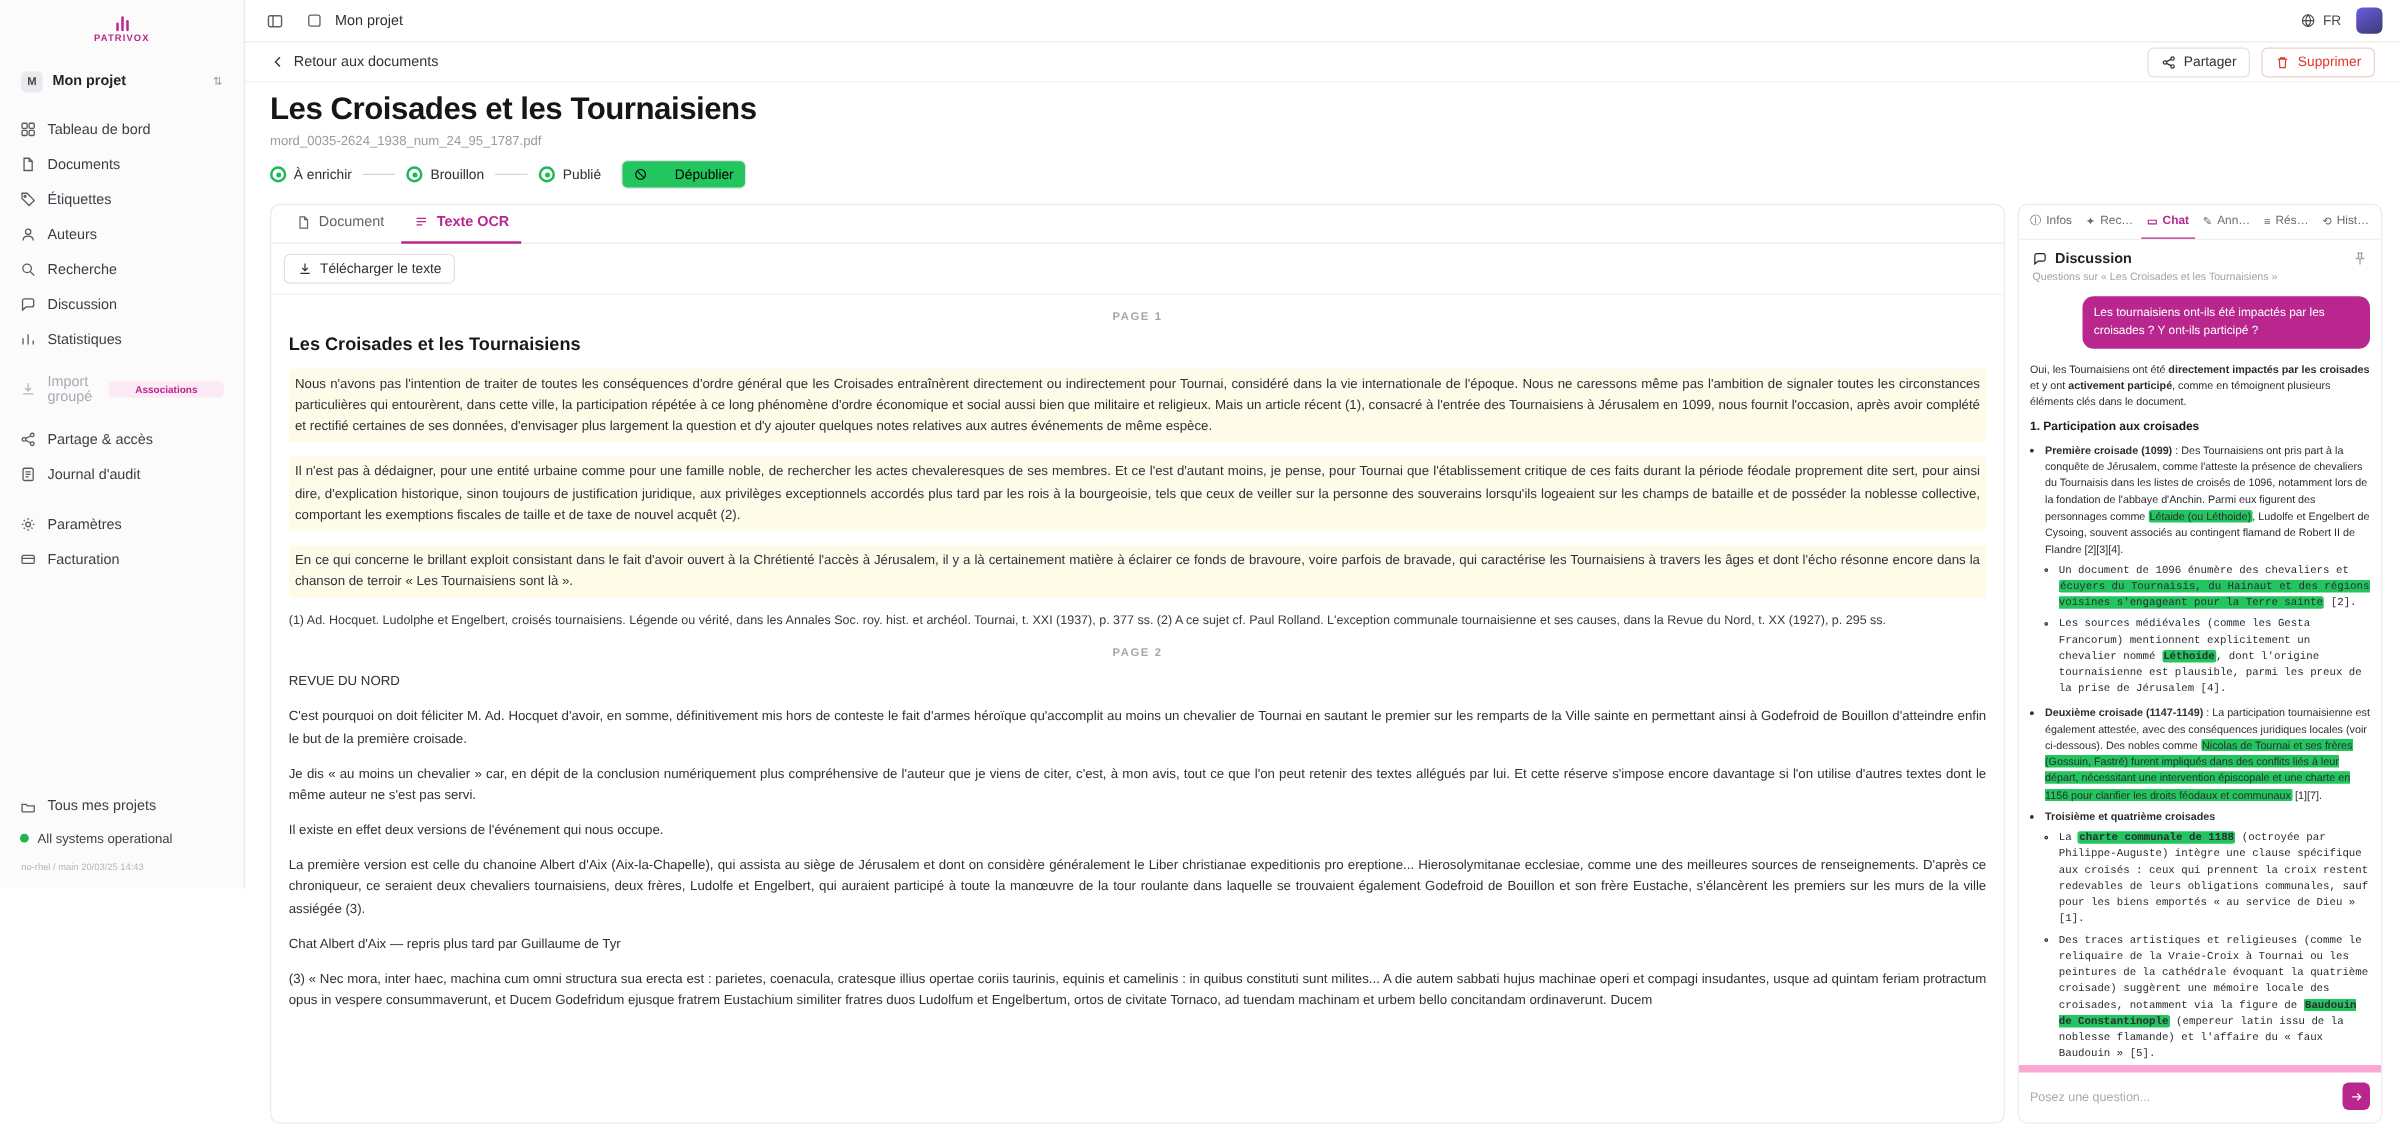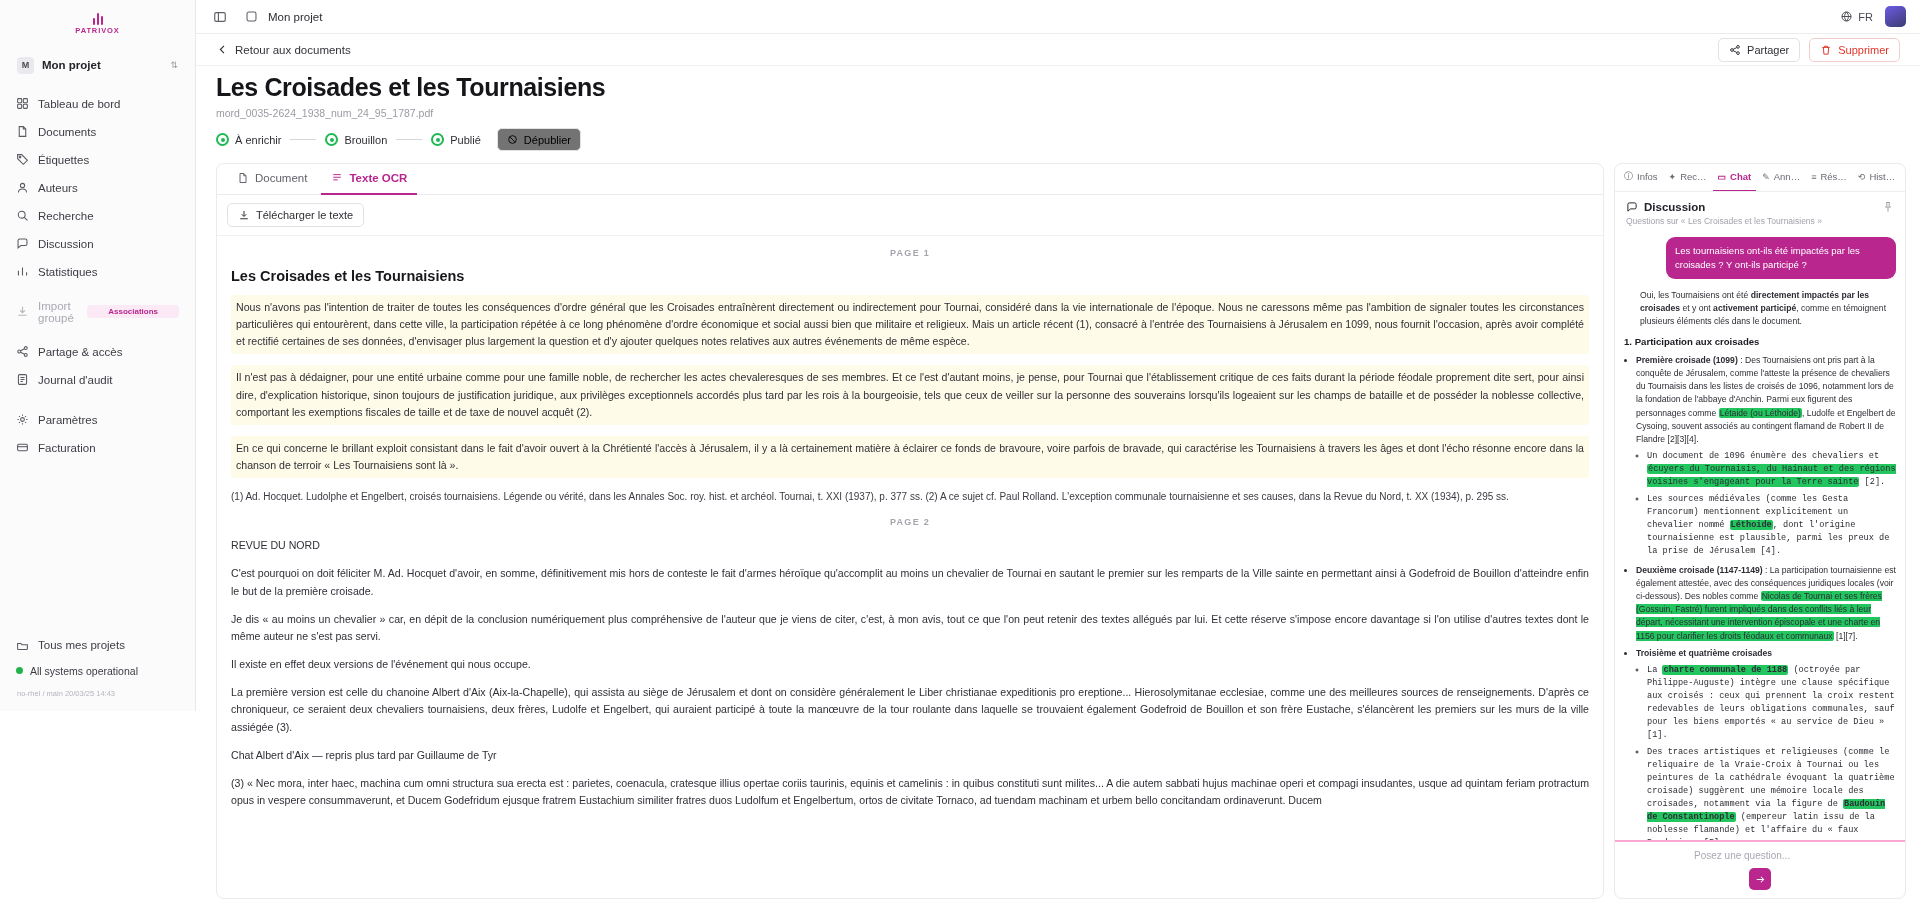--- a/index.html
+++ b/index.html
@@ -115,22 +115,22 @@
   .step { display: flex; align-items: center; gap: 6px; font-size: 11px; color: #2e2e35; }
   .step .ring {
     width: 13px; height: 13px; border-radius: 50%;
     border: 2px solid #1db954; display: inline-flex;
     align-items: center; justify-content: center;
   }
   .step .ring::after { content: ""; width: 4px; height: 4px; border-radius: 50%; background: #1db954; }
   .step-line { width: 26px; height: 1px; background: #d6d6dc; margin: 0 9px; }
   .depublish {
     margin-left: 16px; height: 23px; border: 1px solid #e2e2e6;
-    border-radius: 5px; background: #737373; font-size: 11px;
-    display: inline-flex; align-items: center; gap: 6px; padding: 0 9px; cursor: pointer;
+    border-radius: 5px; background: #22c55e; font-size: 11px;
+    display: inline-flex; align-items: center; gap: 22px; padding: 0 9px; cursor: pointer;
   }
 
   .content { flex: 1; display: flex; min-height: 0; padding: 12px 14px 0 20px; gap: 10px; }
 
   
   .docpanel {
     flex: 1; min-width: 0; border: 1px solid #ebebef;
     border-radius: 8px; background: #fff;
     display: flex; flex-direction: column; overflow: hidden;
   }
@@ -180,30 +180,30 @@
   .disc-sub { font-size: 8.5px; color: #a2a2ac; margin-top: 3px; }
   .disc-actions { margin-left: auto; color: #9a9aa4; }
 
   .chat { flex: 1; overflow: hidden; padding: 6px 9px 0 9px; }
   .bubble-user {
     margin-left: auto; max-width: 230px; background: #b8268e; color: #fff;
     font-size: 9.5px; line-height: 1.45; border-radius: 9px;
     padding: 7px 9px; margin-bottom: 10px;
   }
   .bubble-bot { font-size: 8.6px; line-height: 1.52; color: #2c2c34; }
-  .bubble-bot p { margin-bottom: 7px; margin-left: 16px; }
+  .bubble-bot p { margin-bottom: 7px; }
   .bubble-bot h4 { font-size: 9.6px; margin: 7px 0 5px 0; color: #1a1a20; }
   .bubble-bot ul { margin: 0 0 6px 12px; }
   .bubble-bot li { margin-bottom: 4px; list-style: disc; }
   .bubble-bot ul ul { margin-top: 4px; margin-left: 11px; }
   .bubble-bot ul ul li { list-style: circle; font-family: Liberation Mono, monospace; }
   .hlq { background: #22c55e; border-radius: 2px; padding: 0 1px; }
 
   .composer {
-    border-top: 2px solid #f9a8d4; padding: 8px 9px; display: flex; gap: 7px; align-items: center; flex-direction: column;
+    border-top: 6px solid #f9a8d4; padding: 8px 9px; display: flex; gap: 7px; 
   }
   .composer input {
     flex: 1; height: 24px; border: none; outline: none;
     font-size: 10px; color: #2e2e35; background: transparent;
     font-family: "Liberation Sans", sans-serif;
   }
   .composer input::placeholder { color: #a9a9b3; }
   .send-btn {
     width: 22px; height: 22px; border-radius: 5px; background: #b8268e;
     color: #fff; display: inline-flex; align-items: center; justify-content: center;
@@ -483,21 +483,21 @@
           </button>
         </div>
 
         <div class="docscroll">
           <div class="page-label">PAGE 1</div>
           <div class="ocr-block">
             <div class="ocr-h1">Les Croisades et les Tournaisiens</div>
             <p class="ocr-p hl">Nous n'avons pas l'intention de traiter de toutes les conséquences d'ordre général que les Croisades entraînèrent directement ou indirectement pour Tournai, considéré dans la vie internationale de l'époque. Nous ne caressons même pas l'ambition de signaler toutes les circonstances particulières qui entourèrent, dans cette ville, la participation répétée à ce long phénomène d'ordre économique et social aussi bien que militaire et religieux. Mais un article récent (1), consacré à l'entrée des Tournaisiens à Jérusalem en 1099, nous fournit l'occasion, après avoir complété et rectifié certaines de ses données, d'envisager plus largement la question et d'y ajouter quelques notes relatives aux autres événements de même espèce.</p>
             <p class="ocr-p hl">Il n'est pas à dédaigner, pour une entité urbaine comme pour une famille noble, de rechercher les actes chevaleresques de ses membres. Et ce l'est d'autant moins, je pense, pour Tournai que l'établissement critique de ces faits durant la période féodale proprement dite sert, pour ainsi dire, d'explication historique, sinon toujours de justification juridique, aux privilèges exceptionnels accordés plus tard par les rois à la bourgeoisie, tels que ceux de veiller sur la personne des souverains lorsqu'ils logeaient sur les champs de bataille et de posséder la noblesse collective, comportant les exemptions fiscales de taille et de taxe de nouvel acquêt (2).</p>
             <p class="ocr-p hl">En ce qui concerne le brillant exploit consistant dans le fait d'avoir ouvert à la Chrétienté l'accès à Jérusalem, il y a là certainement matière à éclairer ce fonds de bravoure, voire parfois de bravade, qui caractérise les Tournaisiens à travers les âges et dont l'écho résonne encore dans la chanson de terroir « Les Tournaisiens sont là ».</p>
-            <p class="ocr-note hl">(1) Ad. Hocquet. Ludolphe et Engelbert, croisés tournaisiens. Légende ou vérité, dans les Annales Soc. roy. hist. et archéol. Tournai, t. XXI (1937), p. 377 ss. (2) A ce sujet cf. Paul Rolland. L'exception communale tournaisienne et ses causes, dans la Revue du Nord, t. XX (1934), p. 295 ss.</p>
+            <p class="ocr-note hl">(1) Ad. Hocquet. Ludolphe et Engelbert, croisés tournaisiens. Légende ou vérité, dans les Annales Soc. roy. hist. et archéol. Tournai, t. XXI (1937), p. 377 ss. (2) A ce sujet cf. Paul Rolland. L'exception communale tournaisienne et ses causes, dans la Revue du Nord, t. XX (1927), p. 295 ss.</p>
           </div>
           <div class="page-label">PAGE 2</div>
           <div class="ocr-block">
             <p class="ocr-p">REVUE DU NORD</p>
             <p class="ocr-p">C'est pourquoi on doit féliciter M. Ad. Hocquet d'avoir, en somme, définitivement mis hors de conteste le fait d'armes héroïque qu'accomplit au moins un chevalier de Tournai en sautant le premier sur les remparts de la Ville sainte en permettant ainsi à Godefroid de Bouillon d'atteindre enfin le but de la première croisade.</p>
             <p class="ocr-p">Je dis « au moins un chevalier » car, en dépit de la conclusion numériquement plus compréhensive de l'auteur que je viens de citer, c'est, à mon avis, tout ce que l'on peut retenir des textes allégués par lui. Et cette réserve s'impose encore davantage si l'on utilise d'autres textes dont le même auteur ne s'est pas servi.</p>
             <p class="ocr-p">Il existe en effet deux versions de l'événement qui nous occupe.</p>
             <p class="ocr-p">La première version est celle du chanoine Albert d'Aix (Aix-la-Chapelle), qui assista au siège de Jérusalem et dont on considère généralement le Liber christianae expeditionis pro ereptione... Hierosolymitanae ecclesiae, comme une des meilleures sources de renseignements. D'après ce chroniqueur, ce seraient deux chevaliers tournaisiens, deux frères, Ludolfe et Engelbert, qui auraient participé à toute la manœuvre de la tour roulante dans laquelle se trouvaient également Godefroid de Bouillon et son frère Eustache, s'élancèrent les premiers sur les murs de la ville assiégée (3).</p>
             <p class="ocr-p">Chat Albert d'Aix — repris plus tard par Guillaume de Tyr</p>
             <p class="ocr-p">(3) « Nec mora, inter haec, machina cum omni structura sua erecta est : parietes, coenacula, cratesque illius opertae coriis taurinis, equinis et camelinis : in quibus constituti sunt milites... A die autem sabbati hujus machinae operi et compagi insudantes, usque ad quintam feriam protractum opus in vespere consummaverunt, et Ducem Godefridum ejusque fratrem Eustachium similiter fratres duos Ludolfum et Engelbertum, ortos de civitate Tornaco, ad tuendam machinam et urbem bello concitandam ordinaverunt. Ducem</p>

